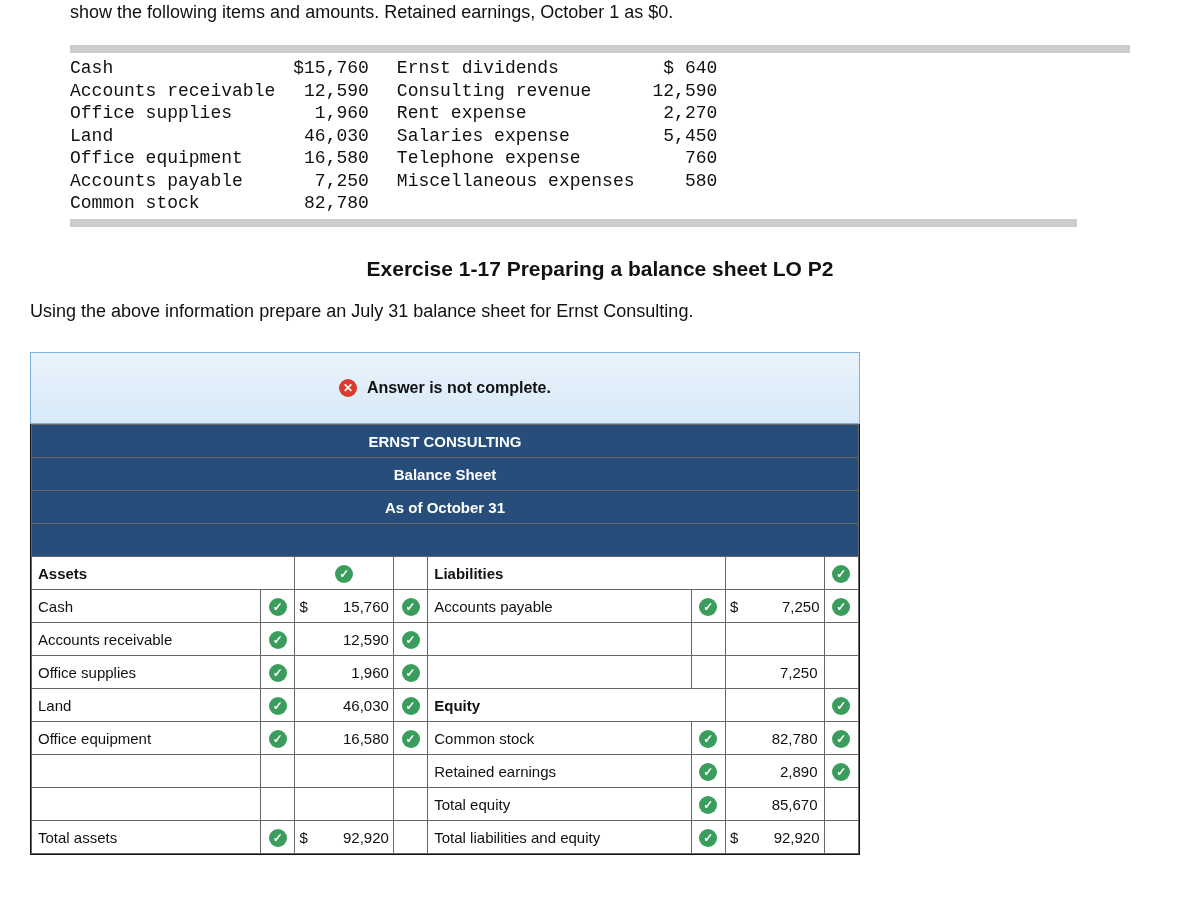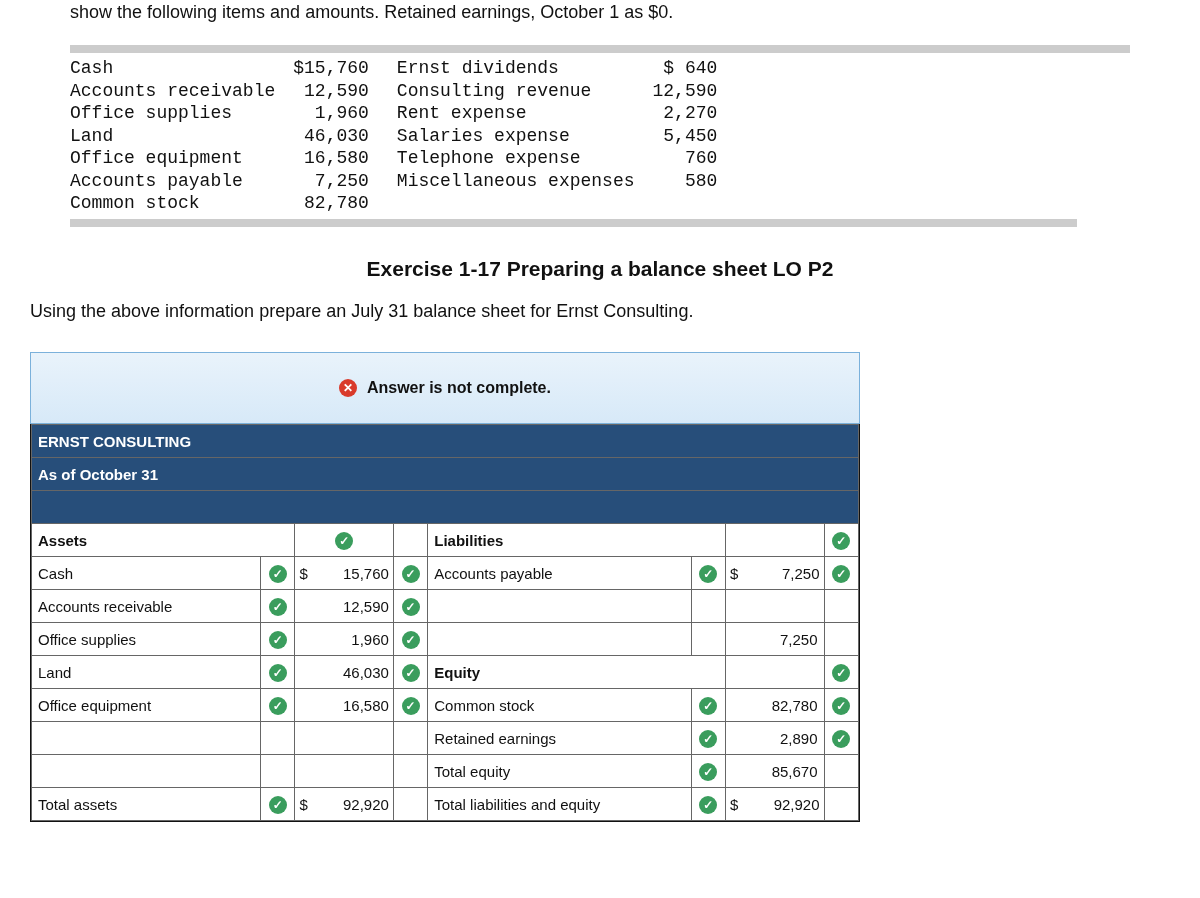--- a/index.html
+++ b/index.html
@@ -91,21 +91,21 @@
     margin-top: 0;
   }
   .bs-wrap table {
     border-collapse: collapse;
     width: 100%;
     table-layout: fixed;
   }
   .bs-head {
     background: #274e7a;
     color: #fff;
-    text-align: left;
+    text-align: center;
     font-weight: bold;
     padding: 6px 0;
     font-size: 15px;
   }
   .bs-divider td {
     background: #274e7a;
     height: 4px;
     padding: 0;
     border: none;
   }
@@ -234,20 +234,23 @@
           <col class="col-label2">
             <col class="col-chk3">
             <col class="col-amt2">
             <col class="col-chk4">
         </colgroup>
         <tbody>
             <tr>
               <td colspan="8" class="bs-head">ERNST CONSULTING</td>
             </tr>
         <tr>
+              <td colspan="8" class="bs-head">Balance Sheet</td>
+            </tr>
+        <tr>
               <td colspan="8" class="bs-head">As of October 31</td>
             </tr>
         <tr class="bs-divider">
               <td colspan="8"></td>
             </tr>
 
         <tr>
           <td class="section-head" colspan="2">Assets</td>
           <td class="chk"><span class="icon-circle icon-green">✓</span></td>
           <td class="chk"></td>

